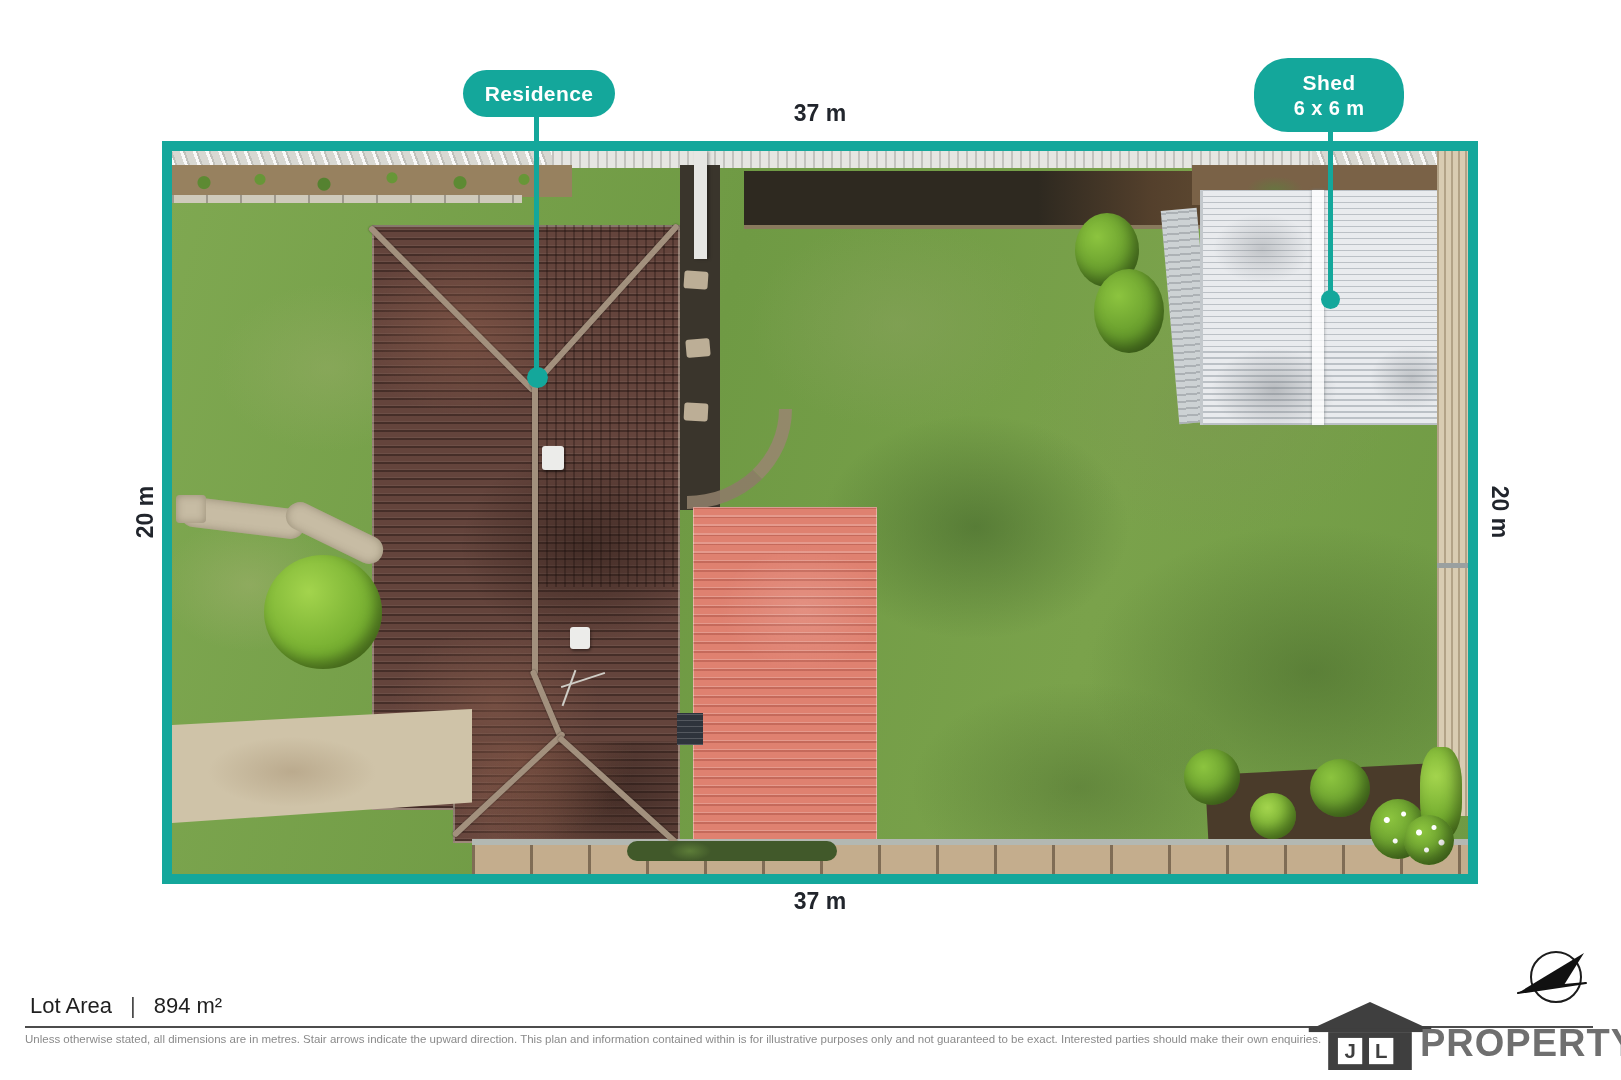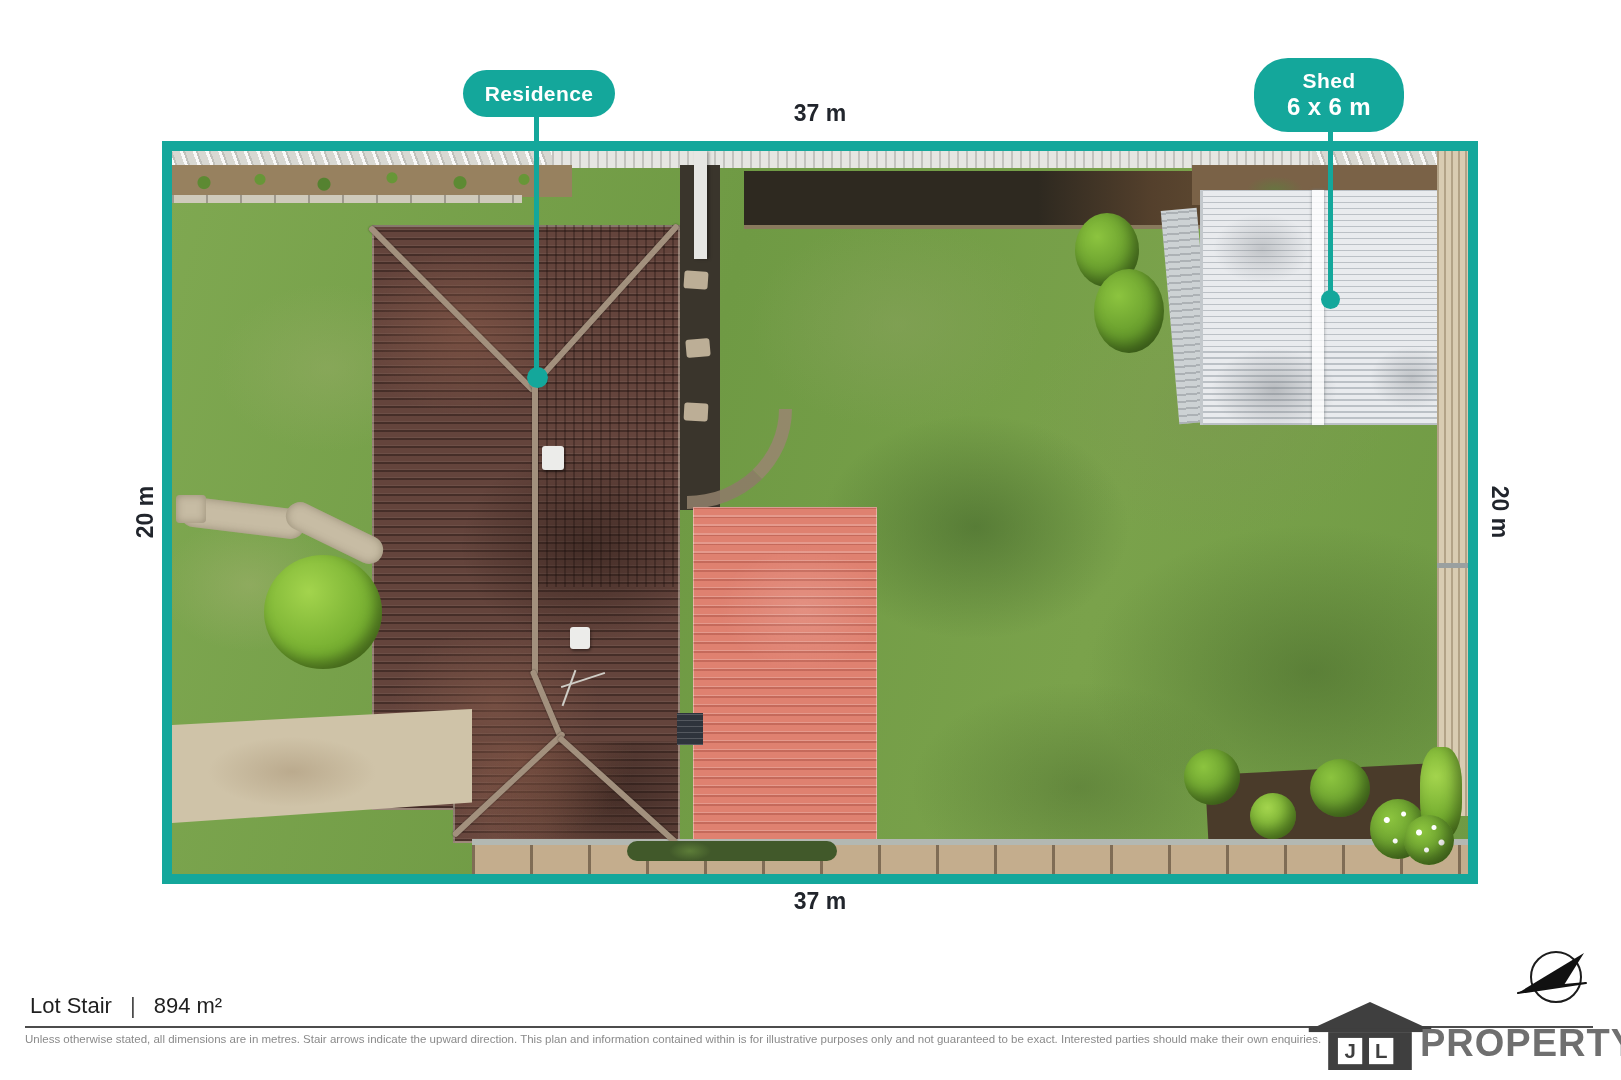--- a/index.html
+++ b/index.html
@@ -123,21 +123,21 @@
       radial-gradient(circle 2px at 45% 70%, #fff 0 2px, transparent 3px),
       radial-gradient(circle at 35% 32%, #8cc43f, #5f9428 68%, #49751f); }
   .soil-patch { position:absolute; left:1035px; top:618px; width:235px; height:85px; background:#4a3b2a;
     border-radius:12px; transform:rotate(-3deg); z-index:1; }
 
   
   .pill { position:absolute; background:#14A79B; color:#fff; font-weight:bold;
     display:flex; flex-direction:column; align-items:center; justify-content:center;
     border-radius:34px; z-index:30; letter-spacing:.4px; }
   .pill .l1 { font-size:21px; line-height:1.2; }
-  .pill .l2 { font-size:24px; line-height:1.2;text-align:center; }
+  .pill .l2 { font-size:20px; line-height:1.2;text-align:center; }
   .callout-line { position:absolute; width:5px; background:#14A79B; z-index:20; }
   .callout-dot { position:absolute; background:#14A79B; border-radius:50%; z-index:20; }
 
   .dim { position:absolute; color:#21252c; font-weight:bold; font-size:23px; text-align:center; z-index:10; }
   .dim-rot { width:100px; height:28px; line-height:28px; }
 
   
   .lot-area-row { position:absolute; left:30px; top:993px; display:flex; align-items:baseline;
     font-size:22px; color:#1f1f1f; z-index:10; }
   .lot-area-row .sep { margin:0 18px; color:#4a4a4a; }
@@ -229,21 +229,21 @@
   </div>
   <div class="callout-line" style="left:1328px; top:124px; height:175px;"></div>
   <div class="callout-dot" style="left:1321px; top:290px; width:19px; height:19px;"></div>
 
   <div class="dim" style="left:162px; top:100px; width:1316px;">37 m</div>
   <div class="dim" style="left:162px; top:888px; width:1316px;">37 m</div>
   <div class="dim dim-rot" style="left:95px; top:498px; transform:rotate(-90deg);">20 m</div>
   <div class="dim dim-rot" style="left:1450px; top:498px; transform:rotate(90deg);">20 m</div>
 
   <div class="lot-area-row">
-    <span>Lot Stair</span>
+    <span>Lot Area</span>
     <span class="sep">|</span>
     <span>894 m²</span>
   </div>
   <div class="divider"></div>
   <div class="disclaimer">Unless otherwise stated, all dimensions are in metres. Stair arrows indicate the upward direction. This plan and information contained within is for illustrative purposes only and not guaranteed to be exact. Interested parties should make their own enquiries.</div>
 
   <svg class="logo-house" width="128" height="70" viewBox="0 0 130 72">
     <rect x="2" y="27" width="126" height="6" fill="#3f3f3f"></rect>
     <polygon points="6,29 65,2 124,29" fill="#3f3f3f"></polygon>
     <rect x="22" y="33" width="86" height="39" fill="#3f3f3f"></rect>

